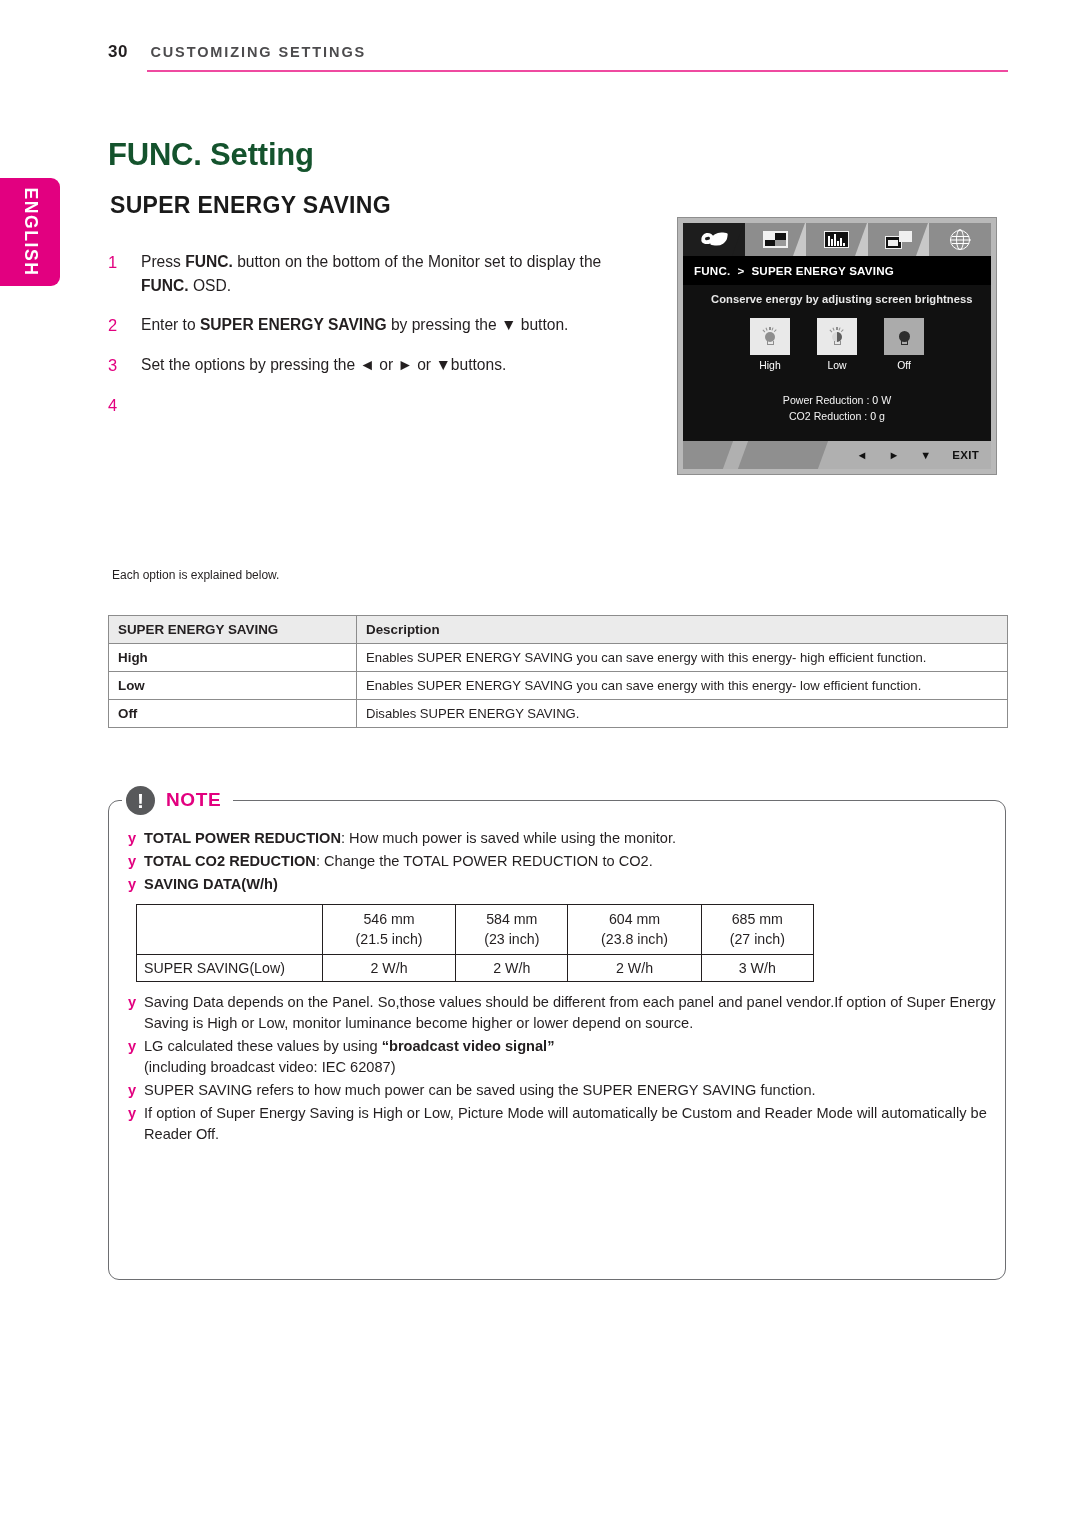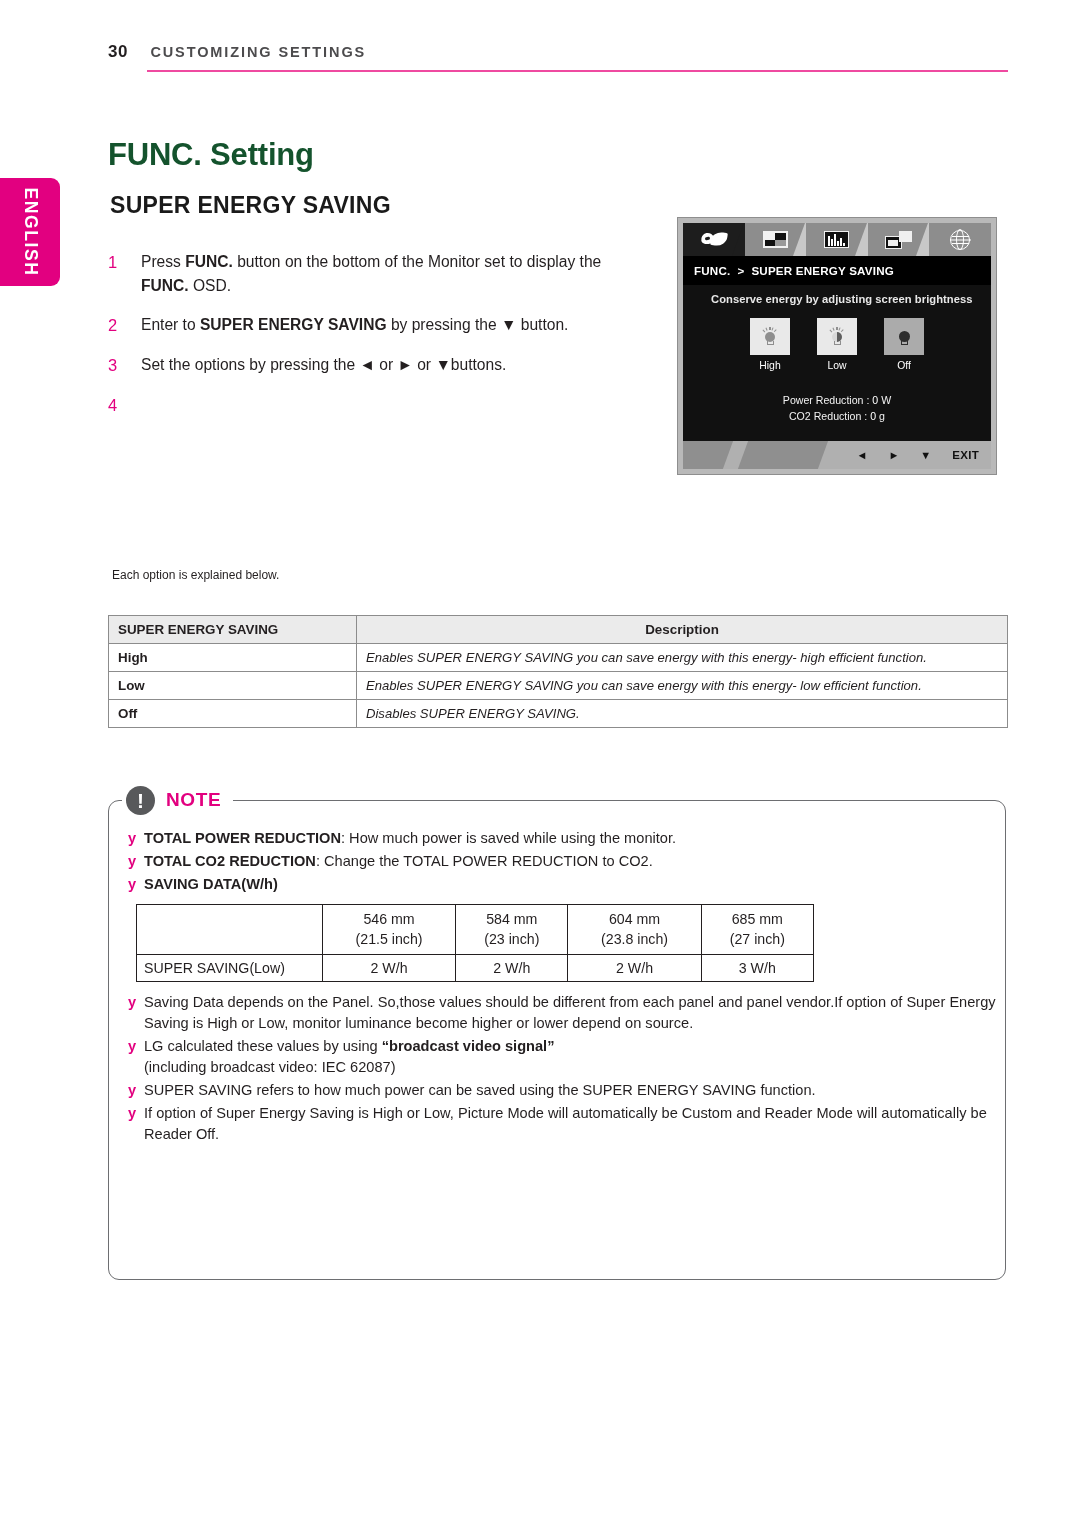--- a/index.html
+++ b/index.html
@@ -343,23 +343,23 @@
     border-collapse: collapse;
     font-size: 13px;
   }
   #desc-table th, #desc-table td {
     border: 1px solid #8c8c8c;
     padding: 6px 9px;
     text-align: left;
     vertical-align: middle;
   }
   #desc-table thead th { background: #ebebeb; font-weight: bold; font-size: 13.4px; }
-  #desc-table thead th.c2 { text-align: center; }
+  #desc-table thead th.c2 { text-align: left; }
   #desc-table td.key { font-weight: bold; font-size: 13.4px; width: 248px; }
-  #desc-table td.val { font-size: 13.1px; font-style: italic; }
+  #desc-table td.val { font-size: 13.1px; }
 
   
   #note-box {
     position: absolute;
     left: 108px;
     top: 800px;
     width: 898px;
     height: 480px;
     border: 1.4px solid #6d6e71;
     border-radius: 11px;

